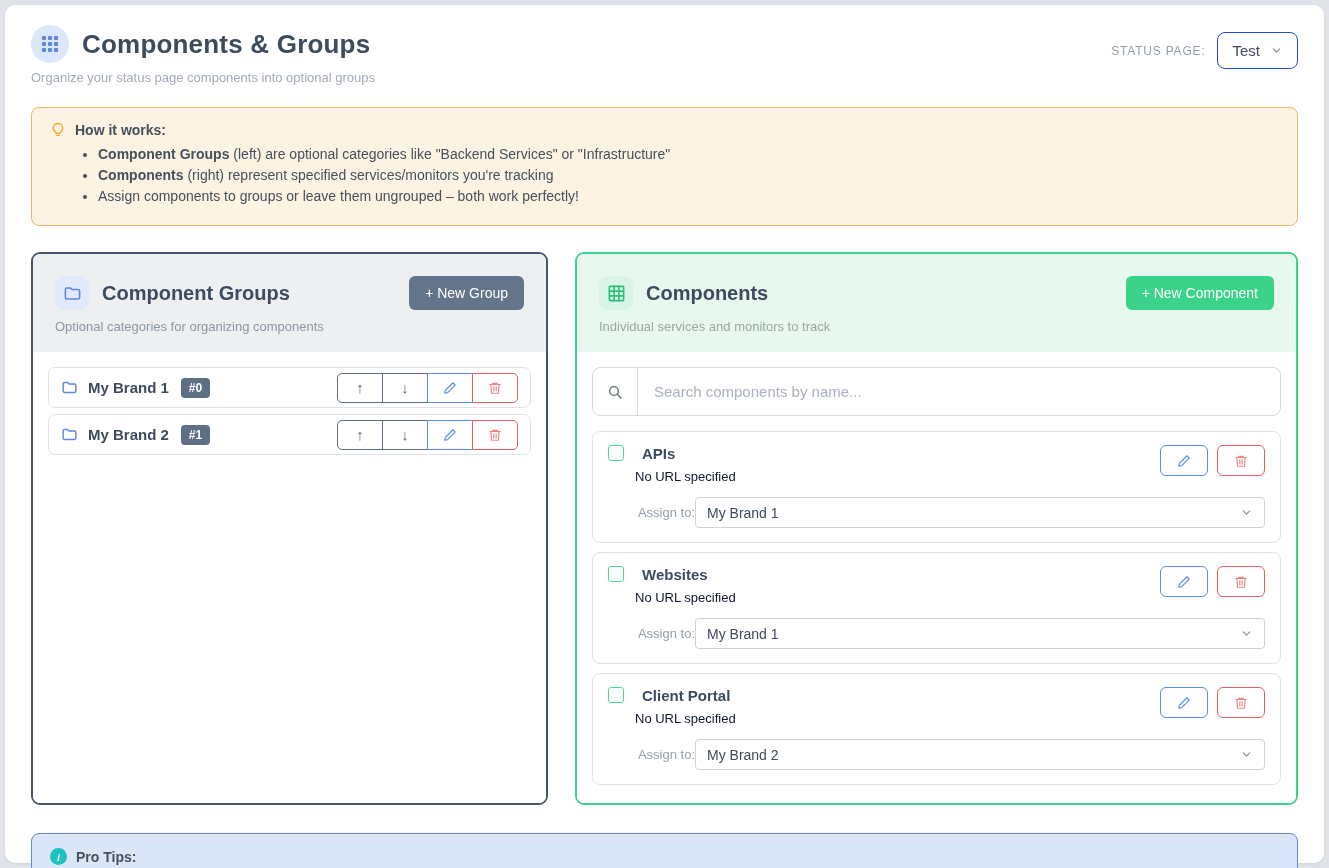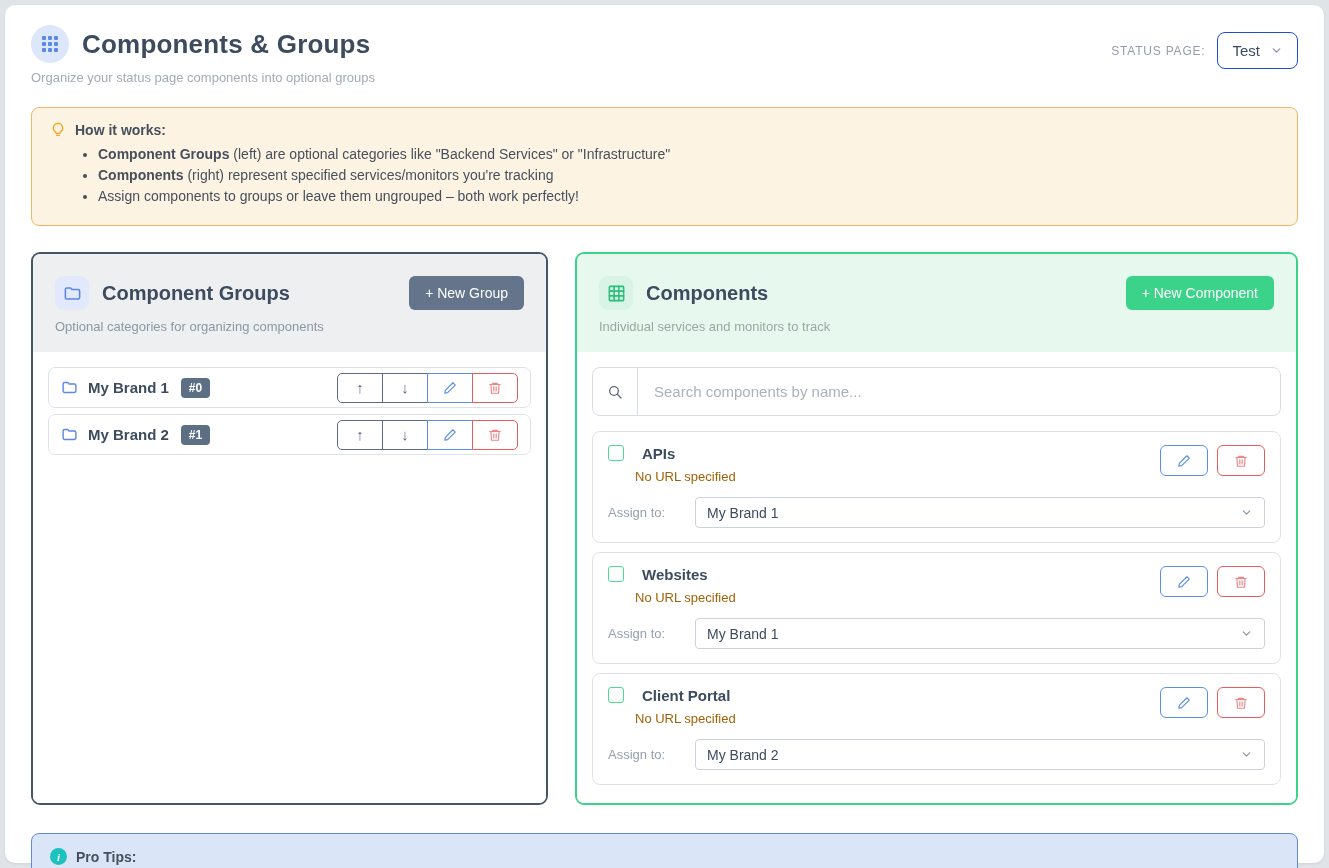--- a/index.html
+++ b/index.html
@@ -119,30 +119,30 @@
 
   .component-card {
     border: 1px solid #dfe3e8; border-radius: 8px; padding: 13px 15px 14px 15px;
     margin-bottom: 9px; background: #fff;
   }
   .component-card:last-child { margin-bottom: 0; }
   .comp-top { display: flex; justify-content: space-between; align-items: flex-start; }
   .comp-name-row { display: flex; gap: 18px; }
   .comp-checkbox { width: 16px; height: 16px; border: 1.5px solid #53d795; border-radius: 3px; background: #fcfefd; cursor: pointer; }
   .comp-name { font-size: 15px; font-weight: 700; color: #3d4b5f; }
-  .comp-url { font-size: 13px; color: #a16207; margin: 7px 0 0 27px; }
+  .comp-url { font-size: 13px; color: #0f172a; margin: 7px 0 0 27px; }
   .comp-actions { display: flex; gap: 9px; }
   .cbtn {
     width: 48px; height: 31px; border-radius: 6px; background: #fff;
     display: grid; place-items: center; cursor: pointer; font-family: inherit;
   }
   .cbtn-edit { border: 1px solid #5b8def; color: #5b8def; }
   .cbtn-del { border: 1px solid #e45c5c; color: #ef8585; }
   .assign-row { display: flex; align-items: center; margin-top: 13px; }
-  .assign-label { font-size: 13px; color: #95a0ac; width: 87px; flex: 0 0 auto; }
+  .assign-label { font-size: 13px; color: #95a0ac; width: 87px; flex: 0 0 auto; text-align: right; }
   .assign-select {
     flex: 1; display: flex; align-items: center; justify-content: space-between;
     border: 1px solid #ccd3da; border-radius: 4px; height: 31px; padding: 0 11px;
     font-size: 14px; color: #3d4b5f; cursor: pointer; background: #fff;
   }
   .chev { color: #8b95a3; display: inline-flex; }
   svg { display: block; }
 </style>
 </head>
 <body>

